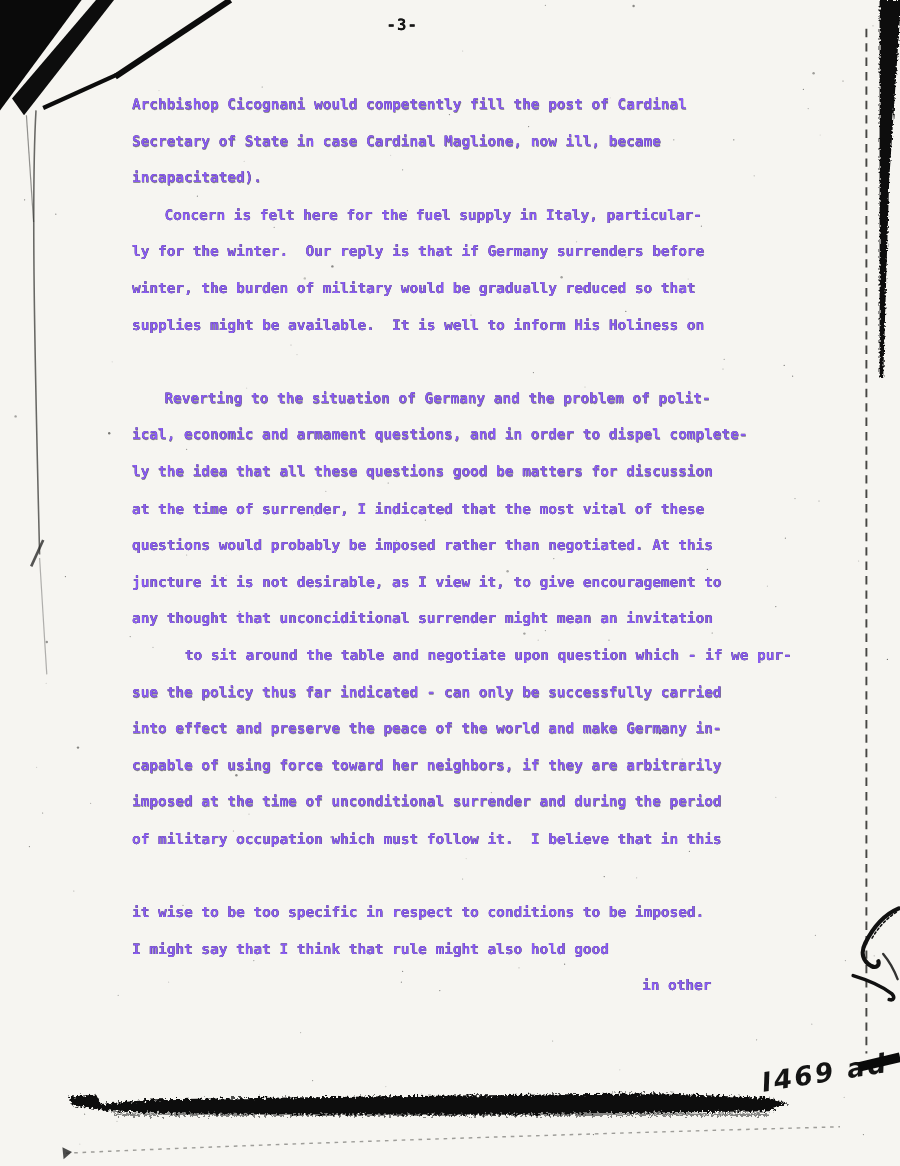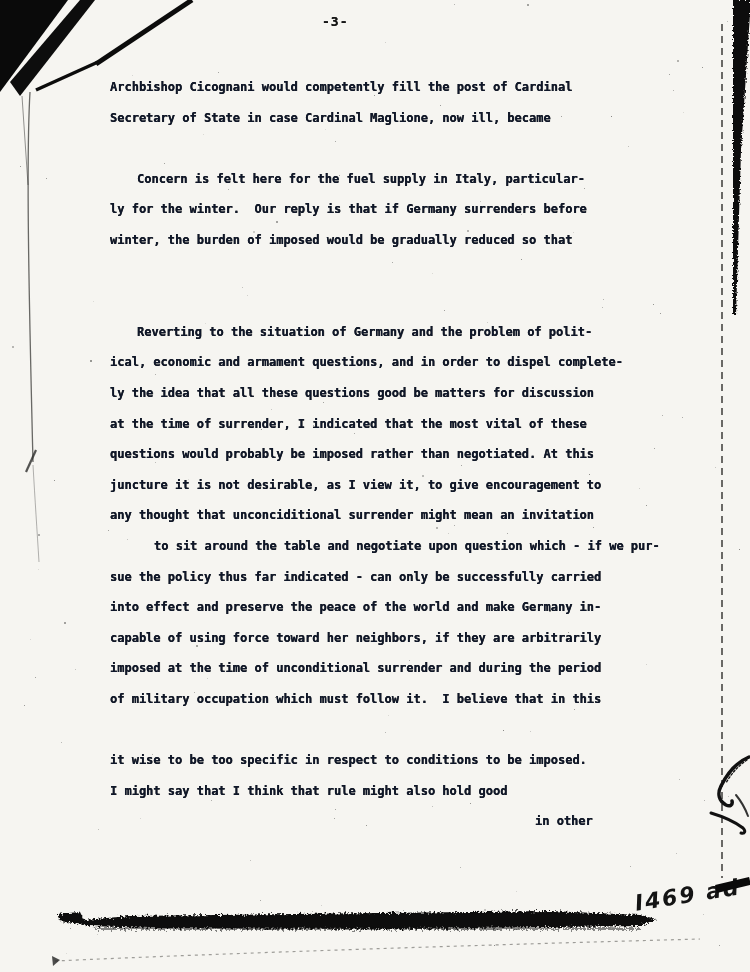--- a/index.html
+++ b/index.html
@@ -12,21 +12,21 @@
   }
   .page-number{
     position:absolute;left:322px;top:14px;
     font-size:13px;font-weight:700;color:#161616;
     letter-spacing:1px;white-space:pre;
     text-shadow:0 0 .5px #222;
   }
   .text-block{position:absolute;left:0;top:0;width:750px;height:972px;z-index:2;}
   .line{
     position:absolute;left:110px;width:560px;
-    font-size:12px;font-weight:700;color:#0f172a;
+    font-size:12px;font-weight:700;color:#8b5cf6;
     white-space:pre;
     text-shadow:0 0 .5px rgba(20,20,18,.85), .3px .3px 0 rgba(20,20,18,.45);
   }
   .line.indent{padding-left:27px;}
   .line.carry{left:535px;width:120px;}
   .handwritten-note{
     position:absolute;left:633px;top:891px;
     transform:rotate(-9deg);transform-origin:left top;
     font-family:"DejaVu Sans","Liberation Sans",sans-serif;
     font-size:22px;font-weight:700;font-style:italic;
@@ -172,23 +172,25 @@
       <div class="speck" style="left: 494.232px; top: 944.85px; width: 1px; height: 1px; opacity: 0.69;"></div>
       <div class="speck" style="left: 603.871px; top: 919.131px; width: 1px; height: 1px; opacity: 0.6;"></div>
       <div class="speck" style="left: 66.4001px; top: 953.235px; width: 1px; height: 1px; opacity: 0.17;"></div>
     </div>
 
   <div class="page-number">-3-</div>
 
   <div class="text-block" id="text-block">
       <div class="line" style="top: 80px;">Archbishop Cicognani would competently fill the post of Cardinal</div>
       <div class="line" style="top: 110.6px;">Secretary of State in case Cardinal Maglione, now ill, became</div>
+      <div class="line" style="top: 141.2px;">incapacitated).</div>
       <div class="line indent" style="top: 171.8px;">Concern is felt here for the fuel supply in Italy, particular-</div>
       <div class="line" style="top: 202.4px;">ly for the winter.  Our reply is that if Germany surrenders before</div>
-      <div class="line" style="top: 233px;">winter, the burden of imposed would be gradually reduced so that</div>
+      <div class="line" style="top: 233px;">winter, the burden of military would be gradually reduced so that</div>
+      <div class="line" style="top: 263.6px;">supplies might be available.  It is well to inform His Holiness on</div>
       <div class="line indent" style="top: 324.8px;">Reverting to the situation of Germany and the problem of polit-</div>
       <div class="line" style="top: 355.4px;">ical, economic and armament questions, and in order to dispel complete-</div>
       <div class="line" style="top: 386px;">ly the idea that all these questions good be matters for discussion</div>
       <div class="line" style="top: 416.6px;">at the time of surrender, I indicated that the most vital of these</div>
       <div class="line" style="top: 447.2px;">questions would probably be imposed rather than negotiated. At this</div>
       <div class="line" style="top: 477.8px;">juncture it is not desirable, as I view it, to give encouragement to</div>
       <div class="line" style="top: 508.4px;">any thought that unconciditional surrender might mean an invitation</div>
       <div class="line" style="top: 539px; margin-left: 44px;">to sit around the table and negotiate upon question which - if we pur-</div>
       <div class="line" style="top: 569.6px;">sue the policy thus far indicated - can only be successfully carried</div>
       <div class="line" style="top: 630.8px;">capable of using force toward her neighbors, if they are arbitrarily</div>

